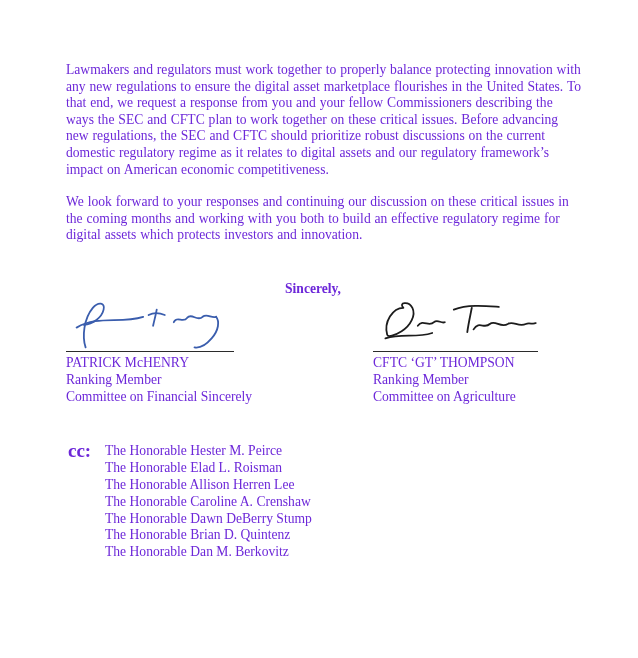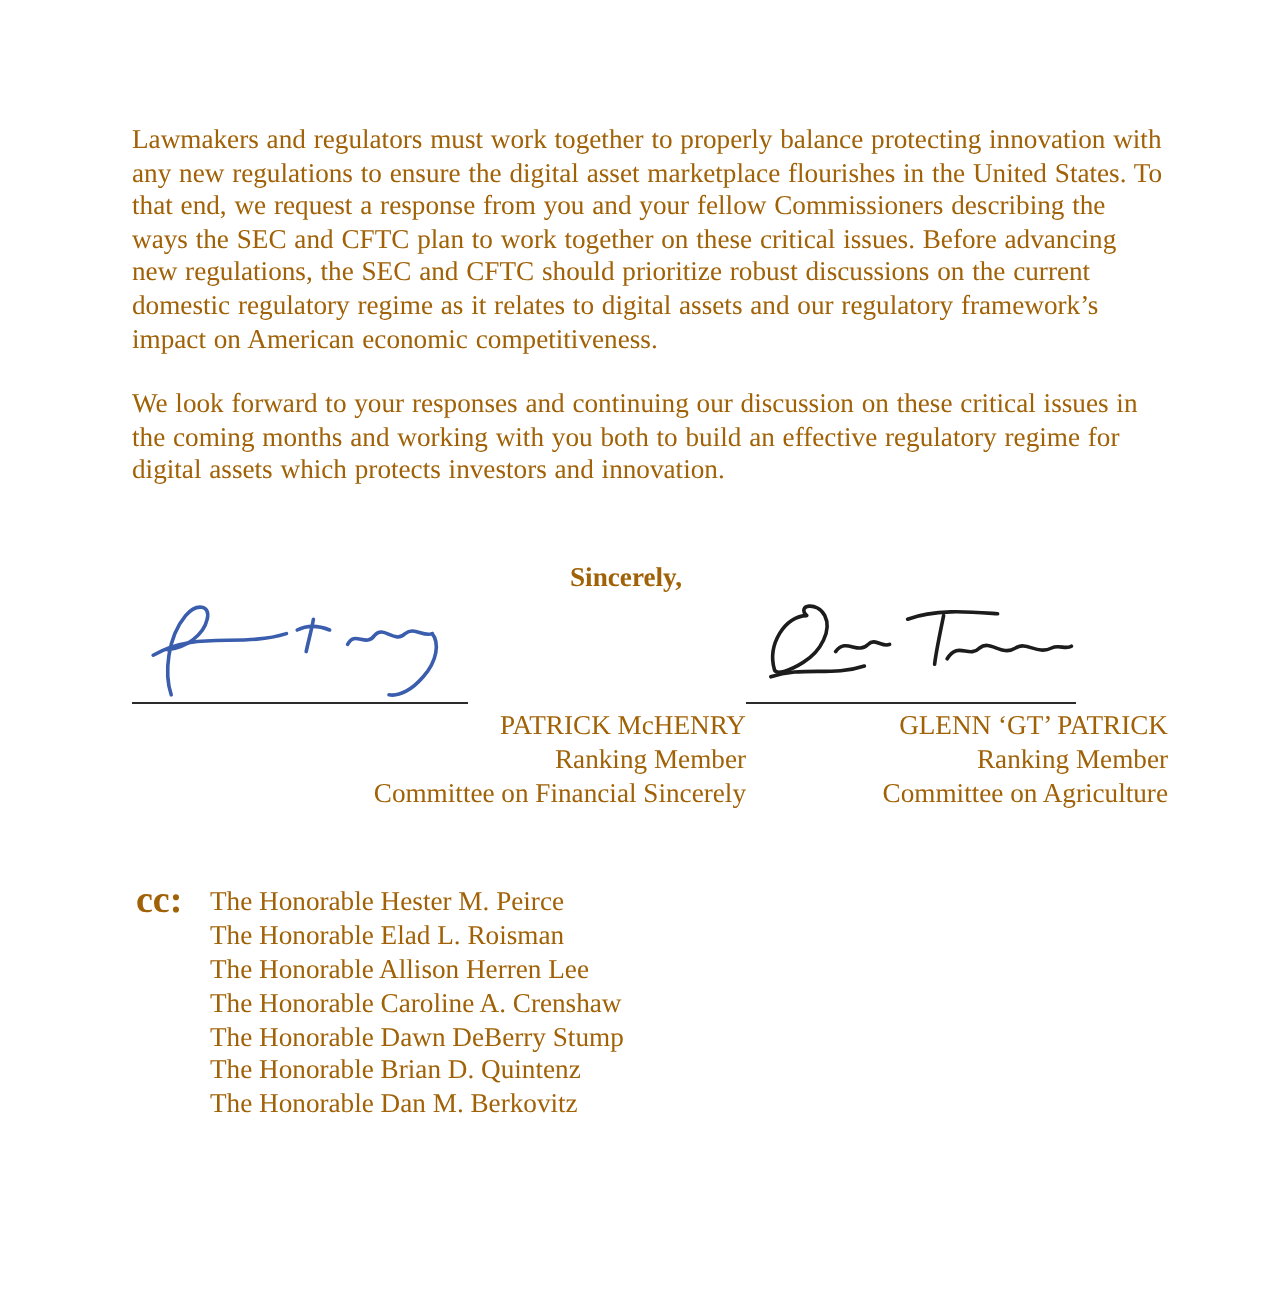--- a/index.html
+++ b/index.html
@@ -7,21 +7,21 @@
     padding: 0;
     background: #ffffff;
   }
   .page {
     position: relative;
     width: 638px;
     height: 658px;
     background: #ffffff;
     overflow: hidden;
     font-family: "Liberation Serif", "DejaVu Serif", serif;
-    color: #a16207;
+    color: #6d28d9;
   }
   .content {
     position: absolute;
     left: 66px;
     top: 62px;
     width: 518px;
   }
   .body-par {
     margin: 0 0 16px 0;
     font-size: 13.6px;
@@ -50,21 +50,20 @@
   .sig-line {
     border-top: 1.4px solid #2b2b2b;
     margin: 0 0 3px 0;
   }
   .sig-col-left  .sig-line { width: 168px; }
   .sig-col-right .sig-line { width: 165px; }
   .sig-name, .sig-title, .sig-committee {
     font-size: 13.6px;
     line-height: 16.8px;
     white-space: nowrap;
-    text-align: right;
   }
   .cc-row {
     display: flex;
     margin-top: 38px;
   }
   .cc-label {
     width: 37px;
     padding-left: 2px;
     font-size: 19px;
     line-height: 16.8px;
@@ -112,21 +111,21 @@
           <g fill="none" stroke-width="2" stroke-linecap="round" stroke-linejoin="round" stroke="#1c1c1c">
             <path d="M8,42 C4,28 14,12 26,12 C20,6 32,4 36,12 C40,20 34,32 24,38 C16,43 9,45 8,42"></path>
             <path d="M6,46 C24,40 40,46 58,40"></path>
             <path d="M42,32 C48,24 54,34 60,28 C64,24 68,30 72,28"></path>
             <path d="M82,14 C98,8 118,10 132,11"></path>
             <path d="M102,12 C100,22 98,31 97,39"></path>
             <path d="M104,36 C110,26 116,36 122,30 C128,25 134,35 142,30 C148,26 154,34 162,30 C166,28 170,31 173,29"></path>
           </g>
         </svg>
         <div class="sig-line"></div>
-        <div class="sig-name">GLENN ‘GT’ PATRICK</div>
+        <div class="sig-name">CFTC ‘GT’ THOMPSON</div>
         <div class="sig-title">Ranking Member</div>
         <div class="sig-committee">Committee on Agriculture</div>
       </div>
 
     </div>
 
     <div class="cc-row">
       <div class="cc-label">cc:</div>
       <div class="cc-list">
         <div class="cc-item">The Honorable Hester M. Peirce</div>

